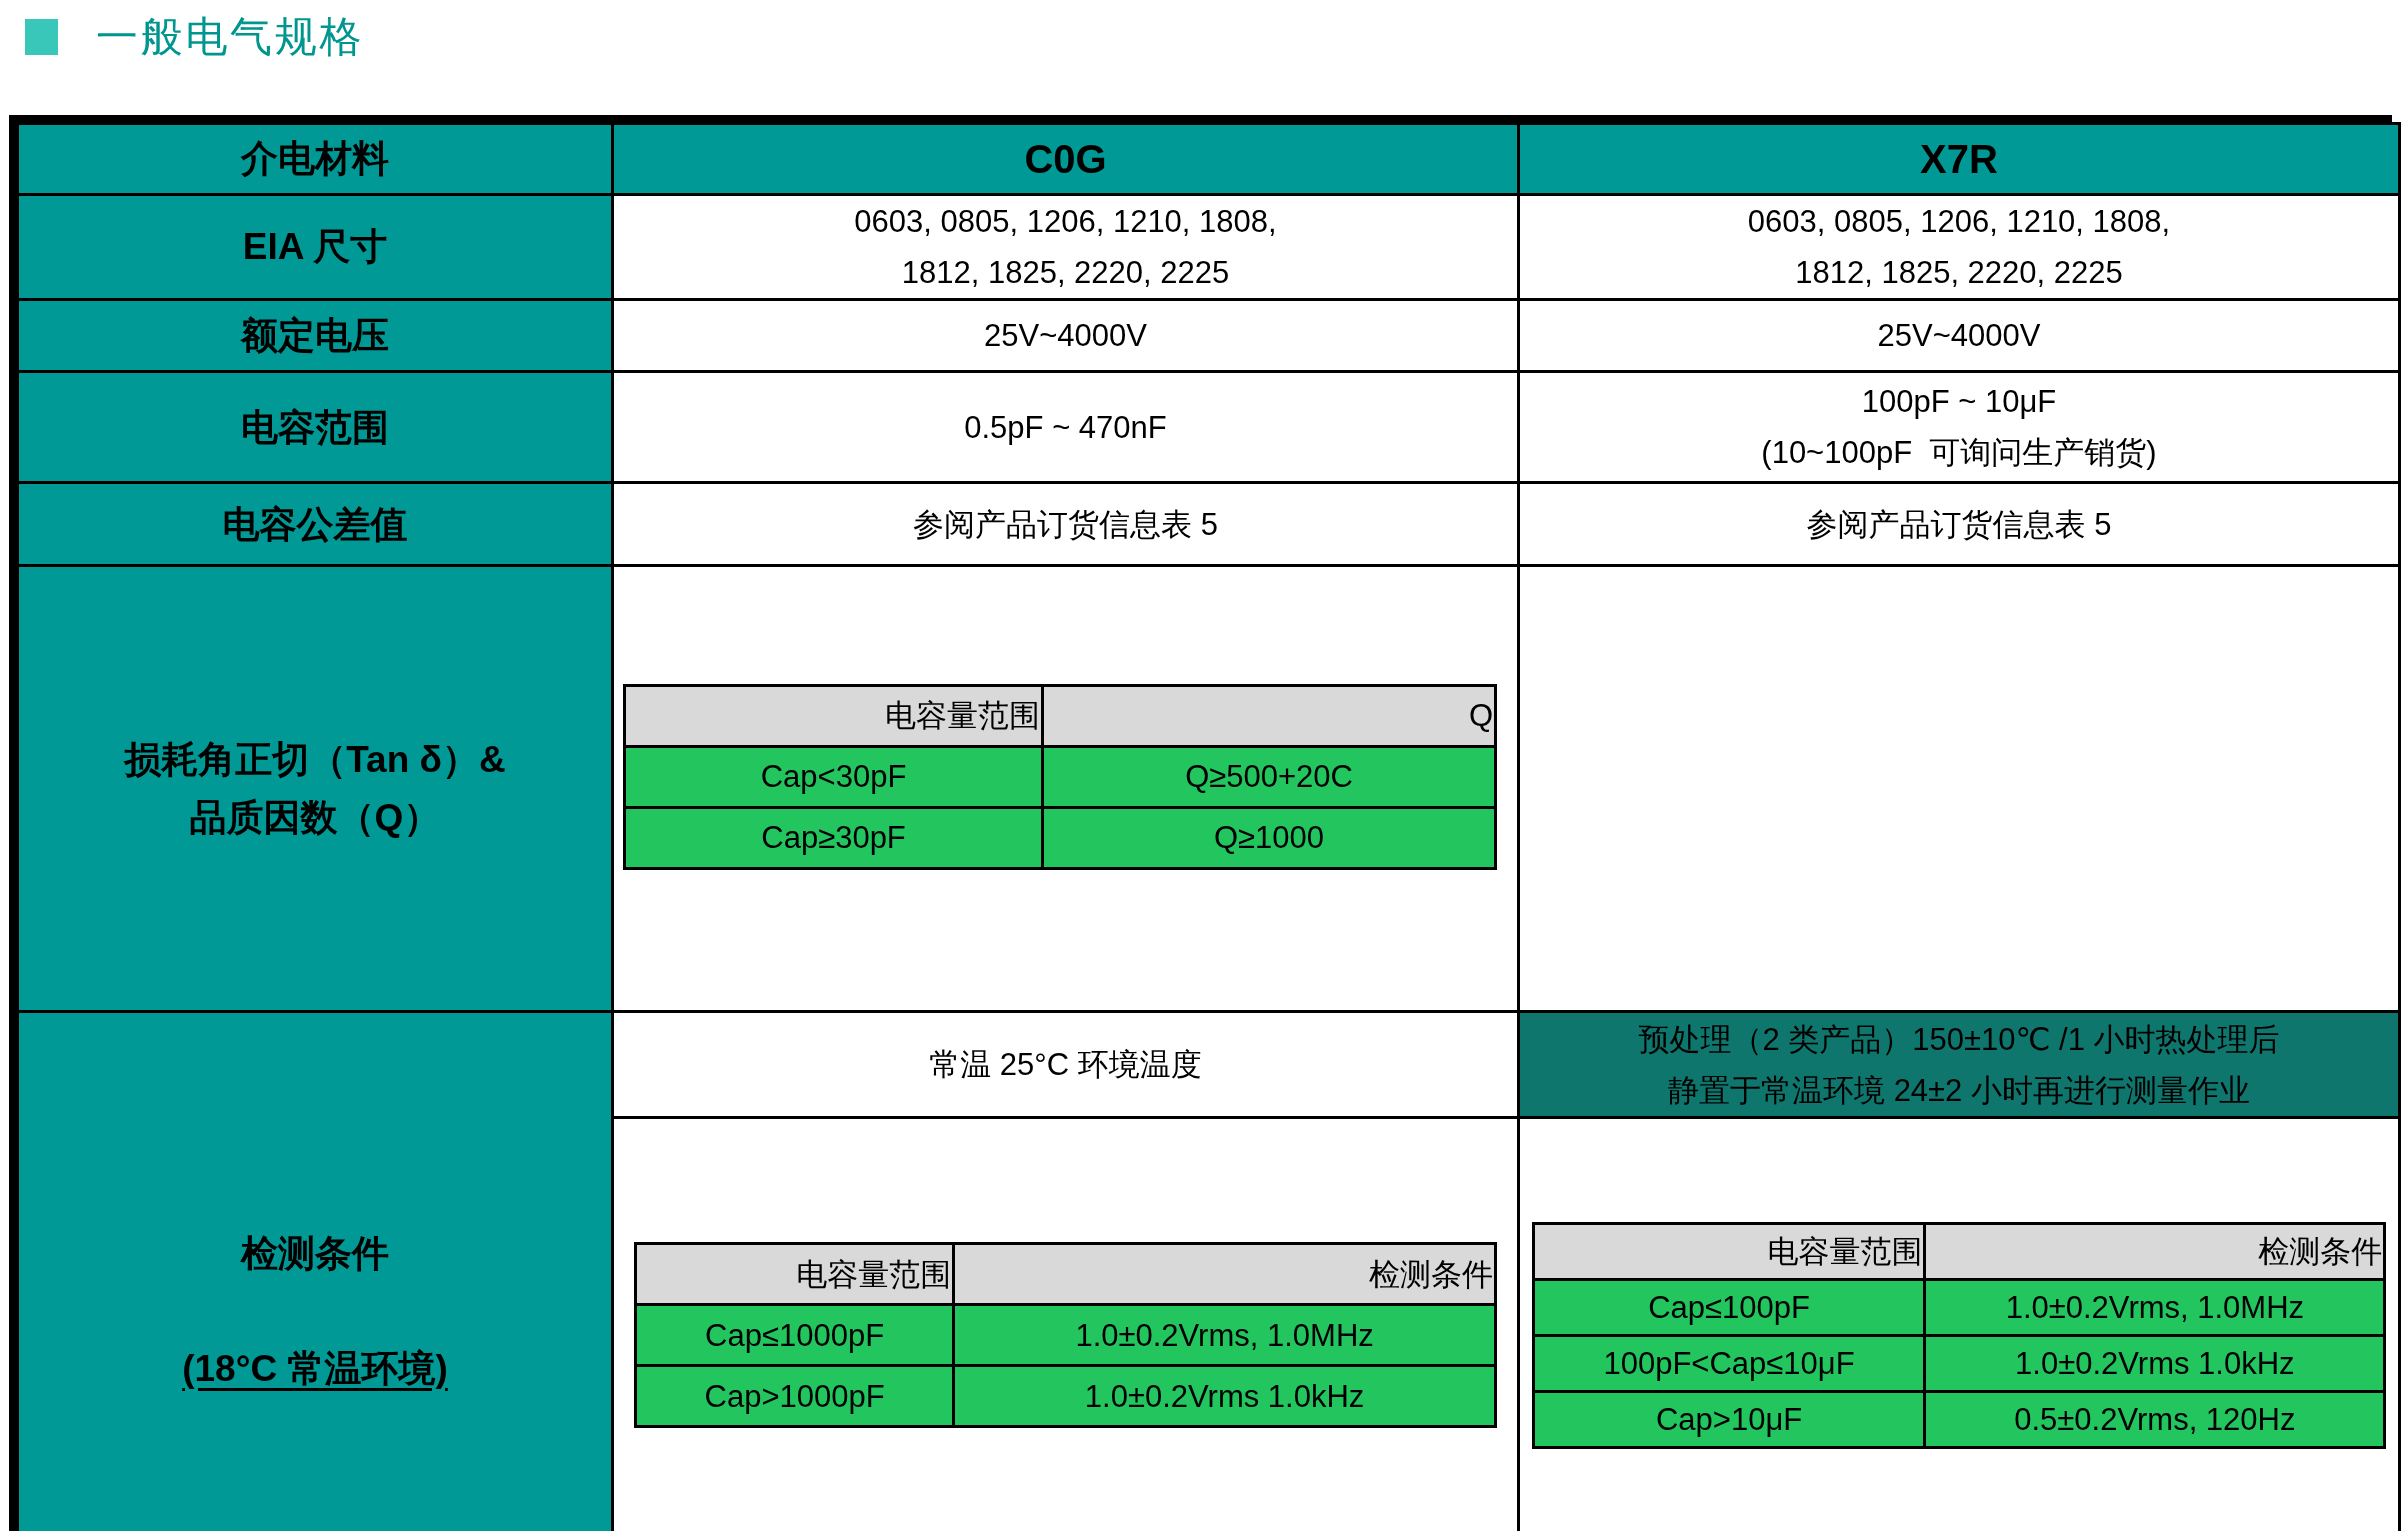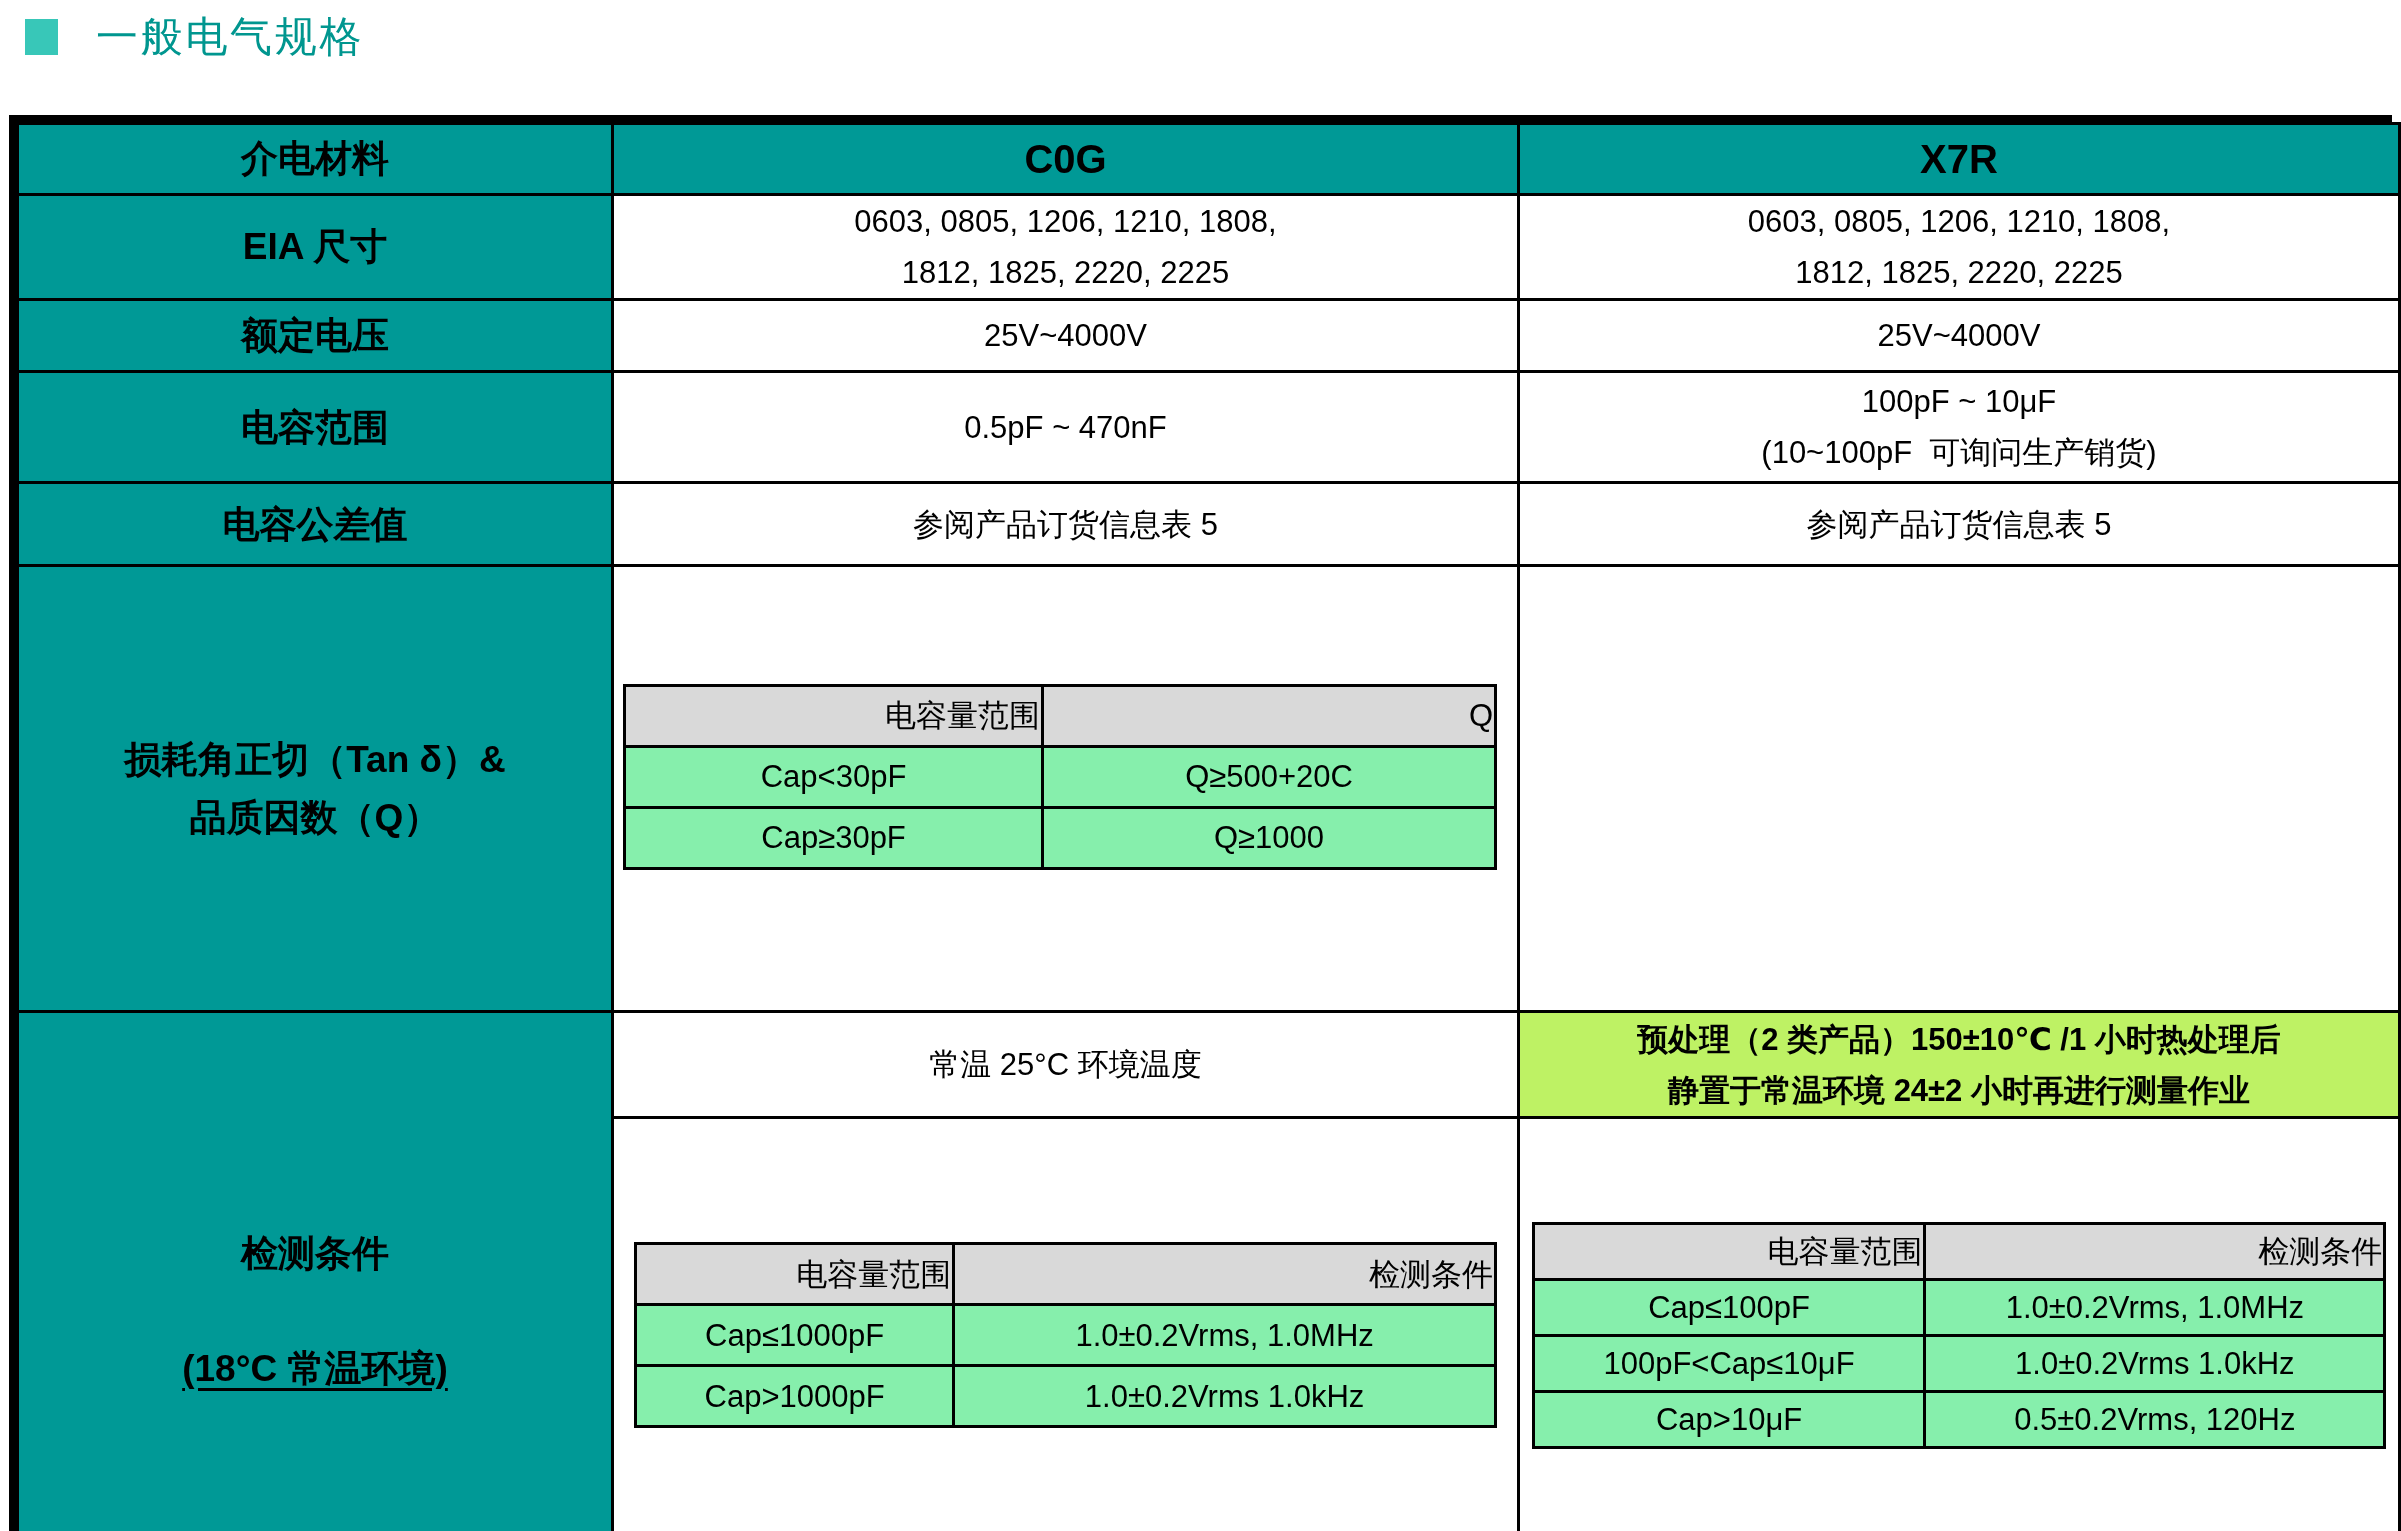--- a/index.html
+++ b/index.html
@@ -34,35 +34,35 @@
     background:#009996;color:#000000;font-weight:bold;
     font-size:37px;white-space:pre-line;line-height:1.55;
   }
   .hdrv{
     background:#009996;color:#000000;font-weight:bold;font-size:40px;
   }
   .val{
     background:#ffffff;font-size:31px;white-space:pre-wrap;line-height:1.65;
   }
   .note-left{
-    background:#bef264;font-size:31px;white-space:pre-wrap;line-height:1.65;
-    text-align:left;padding:0 3.6px;font-weight:bold;
+    background:#0f766e;font-size:31px;white-space:pre-wrap;line-height:1.65;
+    text-align:left;padding:0 3.6px;
   }
   .u{text-decoration:underline;text-underline-offset:7.2px;}
   
   .r1{height:71px;} .r2{height:90px;} .r3{height:72px;} .r4{height:111px;}
   .r5{height:83px;} .r6{height:193px;} .r7a{height:106px;} .r7b{height:332px;}
   
   table.nested{
     border-collapse:collapse;table-layout:fixed;
     font-size:31px;
   }
   table.nested td{
     border:3.6px solid #000;text-align:center;vertical-align:middle;
-    background:#86efac;white-space:nowrap;overflow:hidden;
+    background:#22c55e;white-space:nowrap;overflow:hidden;
   }
   table.nested td.nhead{background:#D9D9D9;text-align:right;}
   table.tanq-tbl{width:calc(100% - 29px);margin:14.4px 20px 38px 9px;}
   table.tanq-tbl td{height:56px;}
   table.test-c0g-tbl{width:calc(100% - 40px);margin:0 auto;}
   table.test-c0g-tbl td{height:56px;}
   table.test-x7r-tbl{width:calc(100% - 23.4px);margin:0 auto;}
   table.test-x7r-tbl td{height:49px;}
   .cell-top{vertical-align:top;}
 </style>

